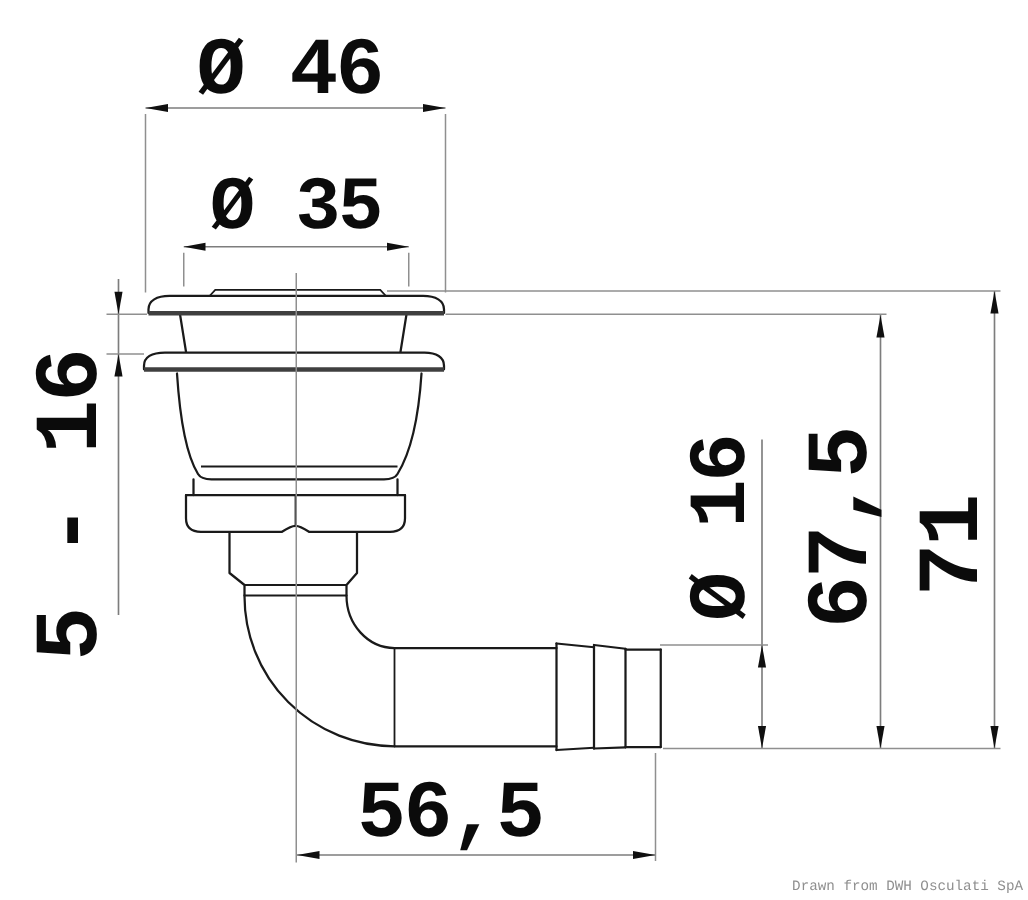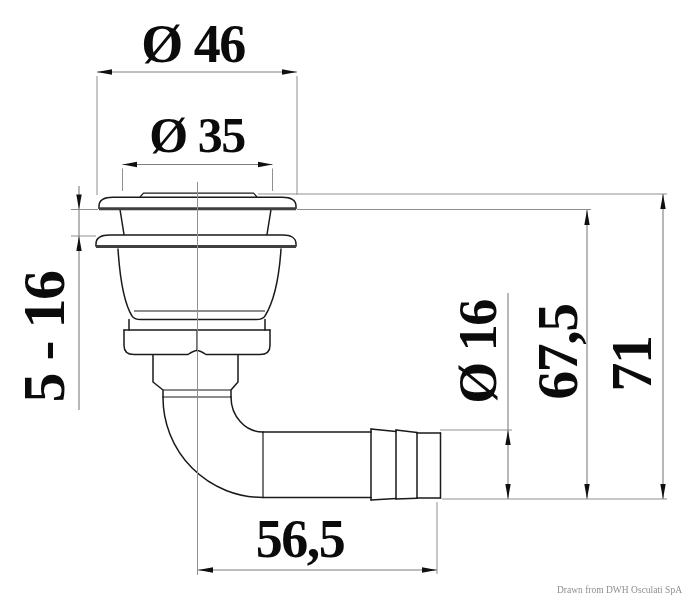--- a/index.html
+++ b/index.html
@@ -1,17 +1,17 @@
 <!DOCTYPE html>
 <html><head>
 <meta charset="utf-8">
 <style>
   html,body{margin:0;padding:0;background:#ffffff;}
   .page{position:relative;width:685px;height:600px;background:#ffffff;overflow:hidden;
-        font-family:Liberation Serif, serif;}
+        font-family:Liberation Mono, monospace;}
   svg{display:block;}
   .obj{stroke:#1a1a1a;stroke-width:1.5;fill:none;stroke-linejoin:round;stroke-linecap:round;}
   .obj-thin{stroke:#1a1a1a;stroke-width:1.2;fill:none;}
   .flange-sole{stroke:#3f3f3f;stroke-width:3;fill:none;stroke-linecap:butt;}
   .dim{stroke:#7d7d7d;stroke-width:1.1;fill:none;stroke-linecap:butt;}
   .ext{stroke:#8f8f8f;stroke-width:1;fill:none;stroke-linecap:butt;}
   .arrow{fill:#101010;stroke:none;}
   .dimtext{fill:#0b0b0b;font-weight:700;letter-spacing:-1.5px;}
   .credit{fill:#8f8f8f;font-weight:400;font-size:9.5px;letter-spacing:0;}
 </style>

